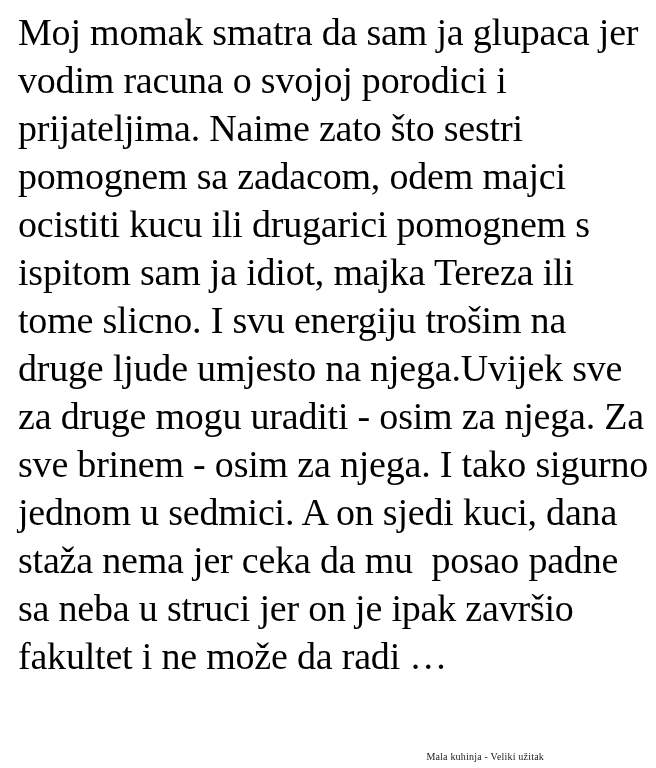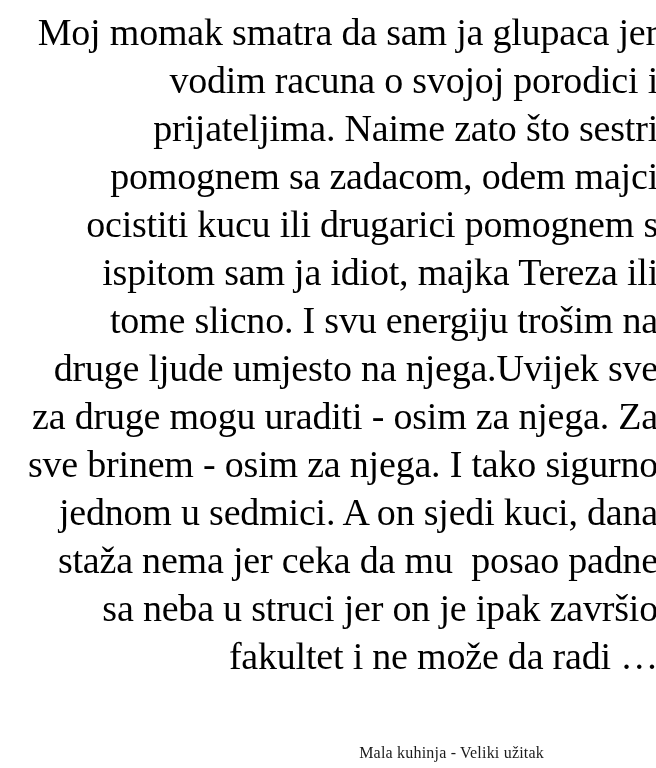--- a/index.html
+++ b/index.html
@@ -12,41 +12,40 @@
     background: #ffffff;
     font-family: "Liberation Serif", serif;
     overflow: hidden;
     position: relative;
   }
   .page {
     position: relative;
     width: 556px;
     height: 768px;
     box-sizing: border-box;
-    text-align: right;
   }
   .body-text {
     position: absolute;
     left: 18px;
     top: 8px;
     width: 640px;
     font-family: "Liberation Serif", serif;
     font-size: 38px;
     line-height: 48px;
     color: #000000;
     letter-spacing: -0.2px;
     white-space: pre-wrap;
     word-spacing: 0px;
   }
   .watermark {
     position: absolute;
     right: 12px;
     bottom: 6px;
     font-family: "Liberation Serif", serif;
-    font-size: 16px;
+    font-size: 10px;
     color: #1b1b1b;
     letter-spacing: 0.2px;
   }
 </style>
 </head>
 <body>
 
 <div class="page">
   <div class="body-text">Moj momak smatra da sam ja glupaca jer vodim racuna o svojoj porodici i prijateljima. Naime zato što sestri pomognem sa zadacom, odem majci ocistiti kucu ili drugarici pomognem s ispitom sam ja idiot, majka Tereza ili tome slicno. I svu energiju trošim na druge ljude umjesto na njega.Uvijek sve za druge mogu uraditi - osim za njega. Za sve brinem - osim za njega. I tako sigurno jednom u sedmici. A on sjedi kuci, dana staža nema jer ceka da mu  posao padne sa neba u struci jer on je ipak završio fakultet i ne može da radi …</div>
   <div class="watermark">Mala kuhinja  -  Veliki užitak</div>

